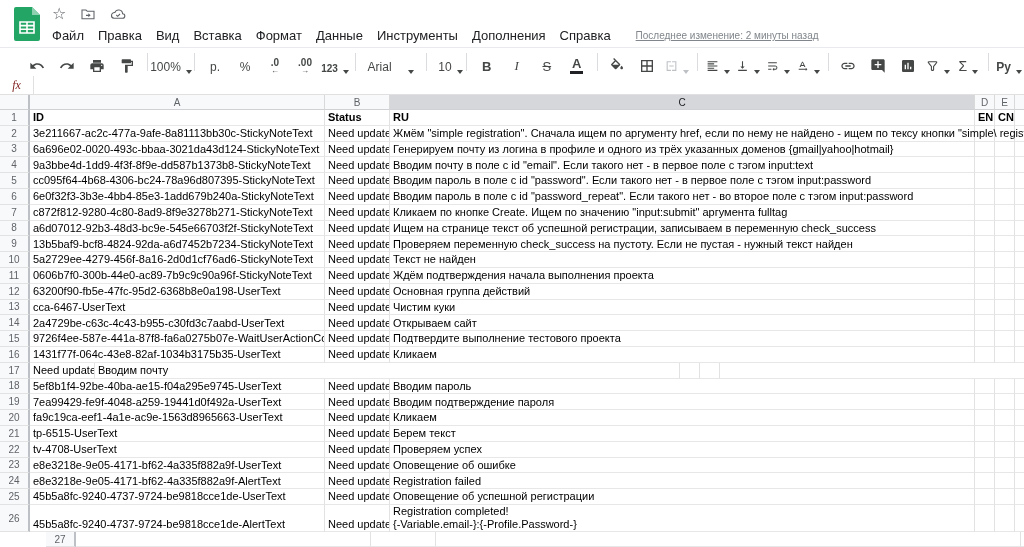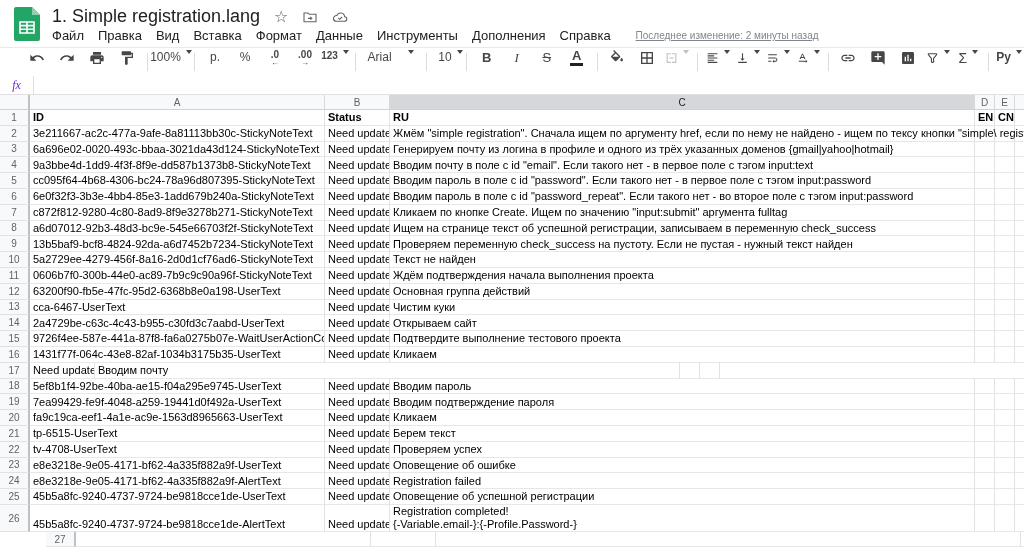--- a/index.html
+++ b/index.html
@@ -16,21 +16,21 @@
   .title-icon { color:#5f6368; font-size:15px; display:inline-flex; align-items:center; }
   .title-icon svg { width:16px; height:16px; fill:none; stroke:#5f6368; stroke-width:1.6; }
   .star-glyph { font-size:16px; line-height:16px; }
   .menu-row { display:flex; align-items:center; }
   .menu-item { font-size:13px; color:#202124; padding:0 7px; cursor:default; }
   .menu-item:first-child { padding-left:0;text-align:right; }
   .last-edit { font-size:10px; color:#80868b; text-decoration:underline; margin-left:18px; }
 
   
   .toolbar { height:29px; display:flex; align-items:center; padding-left:22px; border-top:1px solid #e8eaed; }
-  .tb-btn { height:24px; min-width:24px; display:flex; align-items:flex-start; justify-content:center;
+  .tb-btn { height:24px; min-width:24px; display:flex; align-items:flex-end; justify-content:center;
     color:#444746; font-size:13px; margin:0 3px; border-radius:2px; }
   .tb-btn svg { width:16px; height:16px; fill:#444746; }
   .tb-btn.disabled svg { fill:#bdc1c6; }
   .tb-sep { width:1px; height:18px; background:#dadce0; margin:0 5px; }
   .caret { width:0; height:0; border-left:3.5px solid transparent; border-right:3.5px solid transparent;
     border-top:4px solid #444746; margin-left:5px; }
   .caret.dim { border-top-color:#bdc1c6; }
   .tb-text { font-size:12px; color:#444746; }
   .zoom-box { padding:0 4px; }
   .font-box { width:92px; justify-content:space-between; padding:0 4px; }
@@ -44,21 +44,21 @@
   .dec-box { display:flex; flex-direction:column; align-items:center; line-height:9px; }
   .dec-num { font-size:10px; font-weight:bold; color:#444746; }
   .dec-arrow { font-size:8px; color:#444746; line-height:7px; }
   .fmt123 { font-size:10px; font-weight:bold; color:#444746; }
   .sum-g { font-size:14px; }
   .ru-g { font-size:12px; font-weight:bold; }
 
   
   .formula-bar { height:19px; display:flex; align-items:center; border-bottom:1px solid #e0e0e0; }
   .fx { width:34px; text-align:center; font-family:"Liberation Serif",serif; font-style:italic;
-    font-size:12px; color:#6d28d9; border-right:1px solid #e0e0e0; height:100%; line-height:18px; }
+    font-size:12px; color:#7f1d1d; border-right:1px solid #e0e0e0; height:100%; line-height:18px; }
   .formula-input { flex:1; height:100%; font-size:12px; color:#202124; padding-left:8px; }
 
   
   .grid { position:relative; }
   .col-headers { height:15px; display:flex; background:#f8f9fa; }
   .corner { width:30px; background:#f8f9fa; border-right:2px solid #bdc1c6; border-bottom:1px solid #cfd1d4; }
   .colhdr { display:flex; align-items:center; justify-content:center; font-size:10px; color:#5f6368;
     background:#f8f9fa; border-right:1px solid #d9d9d9; border-bottom:1px solid #cfd1d4; }
   .colhdr.sel { background:#d5d7da; color:#202124; }
   .colhdr.c-f { border-right:none; flex:1; }
@@ -92,21 +92,20 @@
     <div class="logo-wrap">
       <svg class="sheets-logo" viewBox="0 0 26 34">
         <path d="M2 0h16l8 8v24a2 2 0 0 1-2 2H2a2 2 0 0 1-2-2V2a2 2 0 0 1 2-2z" fill="#23a566"></path>
         <path d="M18 0l8 8h-8z" fill="#8ed1b1"></path>
         <path d="M6 15h14v11H6z" fill="none" stroke="#fff" stroke-width="1.6"></path>
         <path d="M6 18.6h14M6 22.3h14M13 15v11" stroke="#fff" stroke-width="1.6"></path>
       </svg>
     </div>
     <div class="title-block">
       <div class="title-row">
-        <span class="doc-title">1. Simple registration.lang</span>
         <span class="title-icon star-glyph">☆</span>
         <span class="title-icon">
           <svg viewBox="0 0 24 24">
               <path d="M3 6h6l2 2h10v11H3z" fill="none"></path>
               <path d="M12.5 11v2h-3.5v2h3.5v2l3.5-3z" fill="#5f6368" stroke="none"></path>
             </svg>
         </span>
         <span class="title-icon">
           <svg viewBox="0 0 24 24">
               <path d="M6 18.5h12.5a3.5 3.5 0 0 0 .4-7A6 6 0 0 0 7.3 9.8 4.3 4.3 0 0 0 6 18.5z" fill="none"></path>

